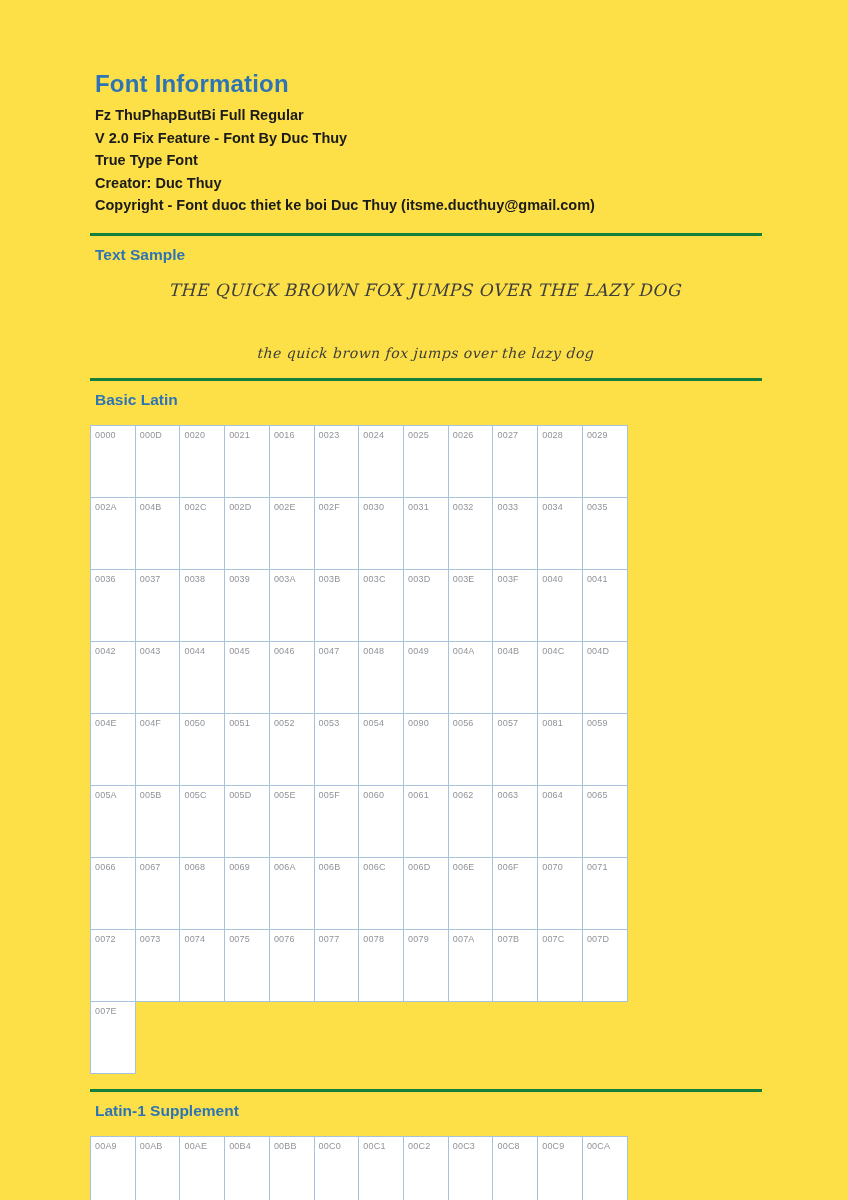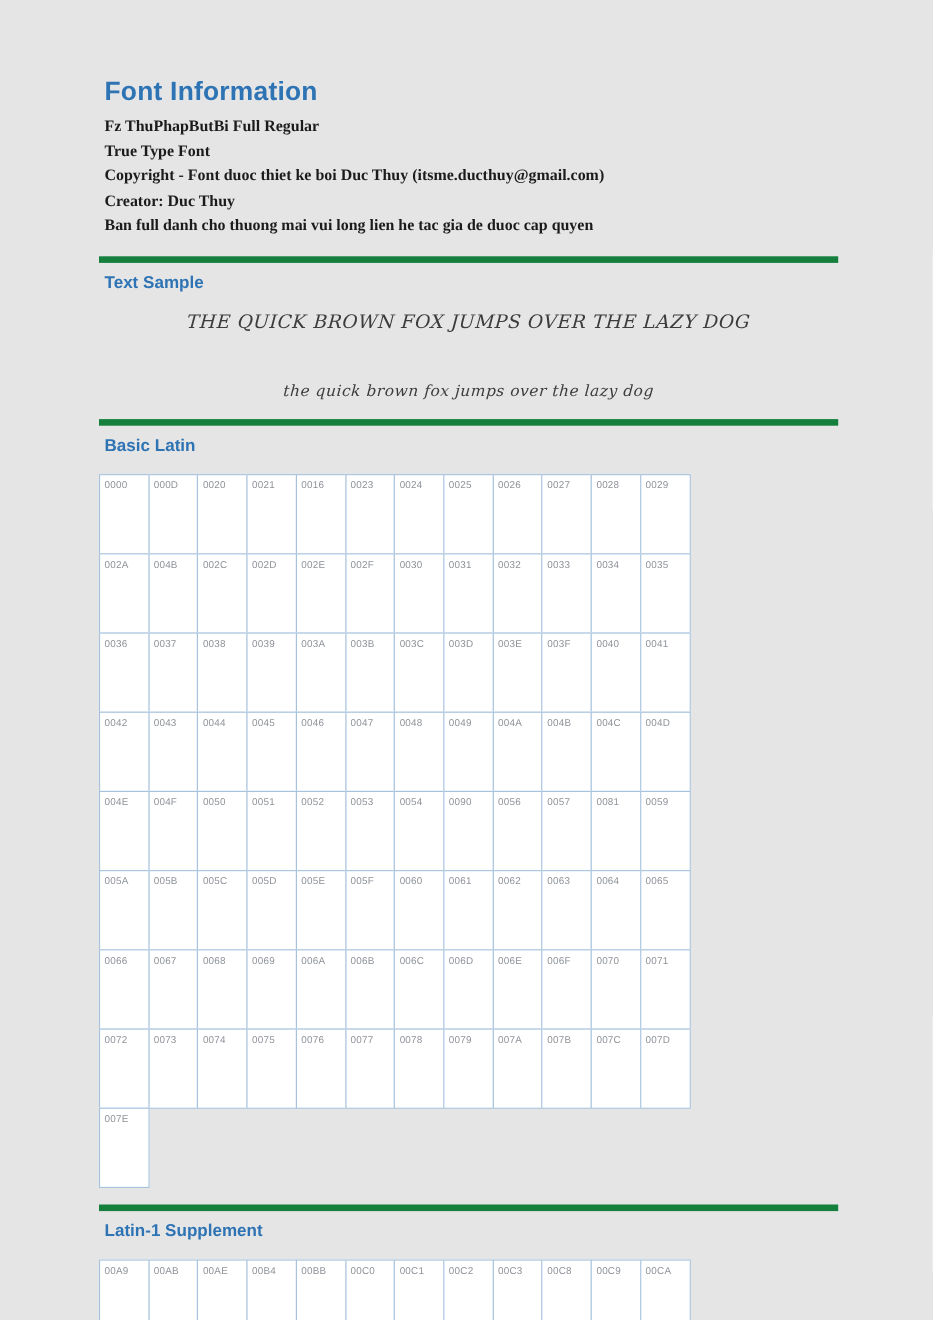--- a/index.html
+++ b/index.html
@@ -4,21 +4,21 @@
 <style>
   html, body {
     margin: 0;
     padding: 0;
     background: #ffffff;
   }
   .page {
     position: relative;
     width: 848px;
     height: 1200px;
-    background: #e5e5e5;
+    background: #fde047;
     font-family: "Liberation Sans", sans-serif;
     overflow: hidden;
   }
   .content {
     position: absolute;
     left: 90px;
     top: 0;
     width: 672px;
   }
   .doc-title {
@@ -30,24 +30,23 @@
     letter-spacing: 0.2px;
   }
   .info-block {
     margin: 7px 0 0 5px;
   }
   .info-line {
     font-size: 14.5px;
     line-height: 22.5px;
     font-weight: bold;
     color: #1b1b1b;
-    font-family: Liberation Serif, serif;
   }
   .section {
-    border-top: 6px solid #15803d;
+    border-top: 3px solid #15803d;
     margin-top: 16px;
     padding-top: 10px;
   }
   .section-heading {
     margin: 0 0 0 5px;
     font-size: 15.5px;
     line-height: 18px;
     font-weight: bold;
     color: #2e74b5;
   }
@@ -101,24 +100,24 @@
 </head>
 <body>
 
 <div class="page">
   <div class="content">
 
     <h1 class="doc-title">Font Information</h1>
 
     <div class="info-block">
       <div class="info-line">Fz ThuPhapButBi Full Regular</div>
+      <div class="info-line">V 2.0 Fix Feature - Font By Duc Thuy</div>
       <div class="info-line">True Type Font</div>
+      <div class="info-line">Creator: Duc Thuy</div>
       <div class="info-line">Copyright - Font duoc thiet ke boi Duc Thuy (itsme.ducthuy@gmail.com)</div>
-      <div class="info-line">Creator: Duc Thuy</div>
-      <div class="info-line">Ban full danh cho thuong mai vui long lien he tac gia de duoc cap quyen</div>
     </div>
 
     <div class="section">
       <h2 class="section-heading">Text Sample</h2>
       <div class="samples">
         <div class="sample-line sample-upper">THE QUICK BROWN FOX JUMPS OVER THE LAZY DOG</div>
         <div class="sample-line sample-lower">the quick brown fox jumps over the lazy dog</div>
       </div>
     </div>
 

